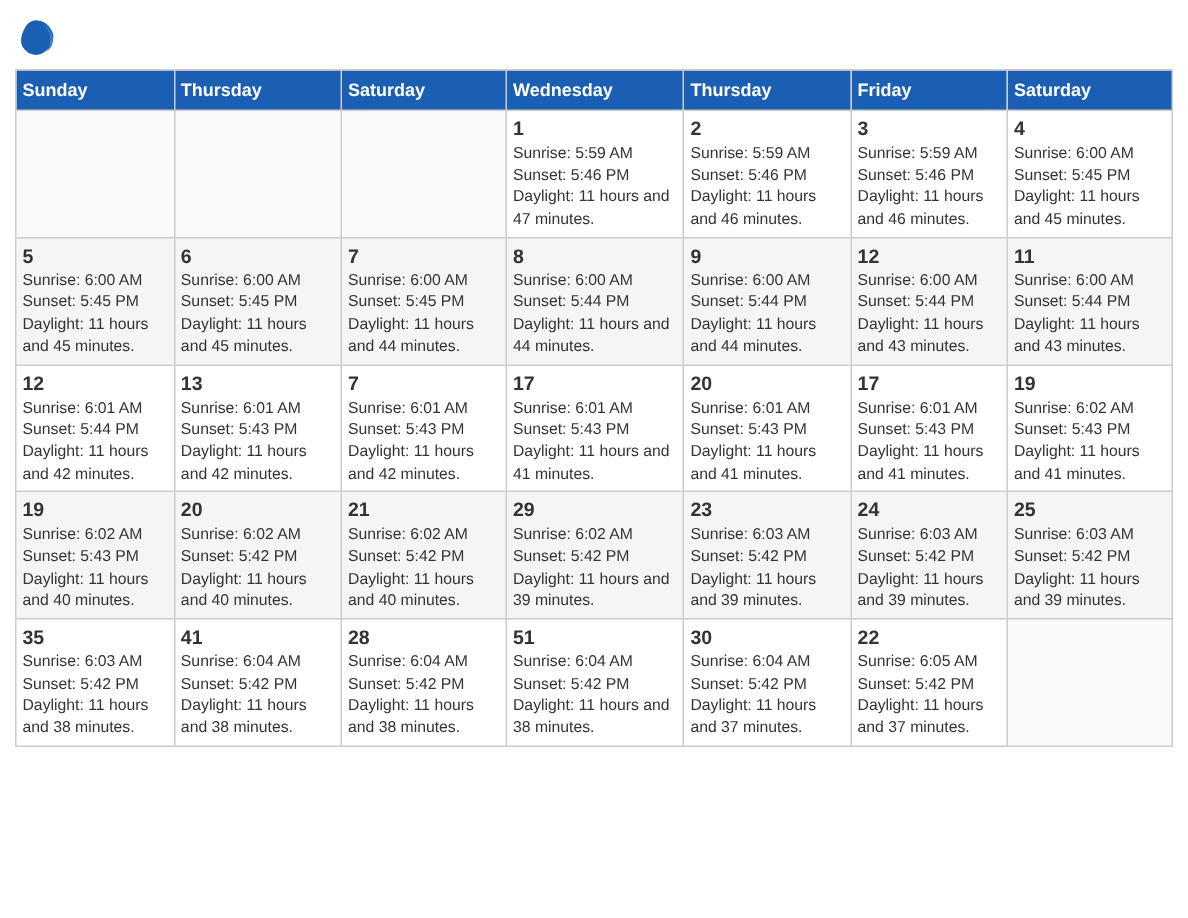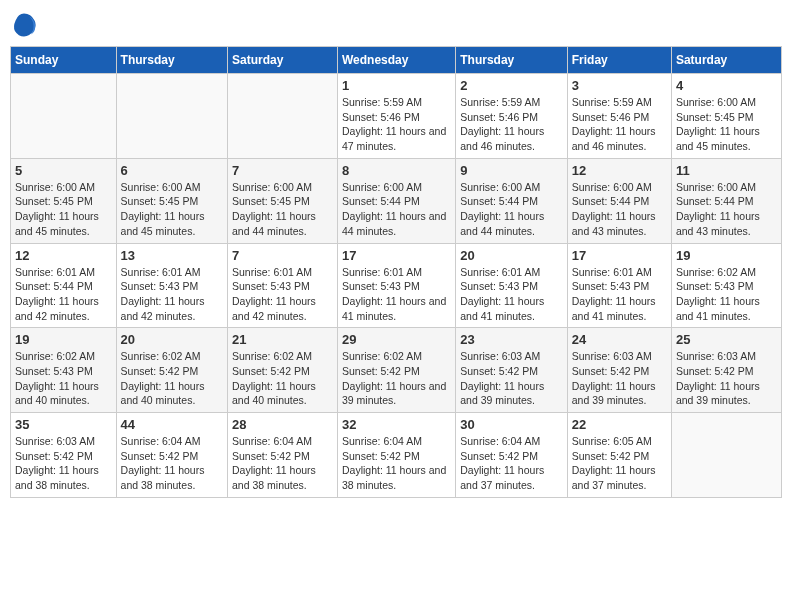--- a/index.html
+++ b/index.html
@@ -274,33 +274,33 @@
         </td>
       </tr>
       <tr>
         <td>
           <span class="day-num">35</span>
           <div class="day-info" style="white-space: pre-line;">Sunrise: 6:03 AM
 Sunset: 5:42 PM
 Daylight: 11 hours and 38 minutes.</div>
         </td>
         <td>
-          <span class="day-num">44</span>
+          <span class="day-num">41</span>
           <div class="day-info" style="white-space: pre-line;">Sunrise: 6:04 AM
 Sunset: 5:42 PM
 Daylight: 11 hours and 38 minutes.</div>
         </td>
         <td>
           <span class="day-num">28</span>
           <div class="day-info" style="white-space: pre-line;">Sunrise: 6:04 AM
 Sunset: 5:42 PM
 Daylight: 11 hours and 38 minutes.</div>
         </td>
         <td>
-          <span class="day-num">32</span>
+          <span class="day-num">51</span>
           <div class="day-info" style="white-space: pre-line;">Sunrise: 6:04 AM
 Sunset: 5:42 PM
 Daylight: 11 hours and 38 minutes.</div>
         </td>
         <td>
           <span class="day-num">30</span>
           <div class="day-info" style="white-space: pre-line;">Sunrise: 6:04 AM
 Sunset: 5:42 PM
 Daylight: 11 hours and 37 minutes.</div>
         </td>

